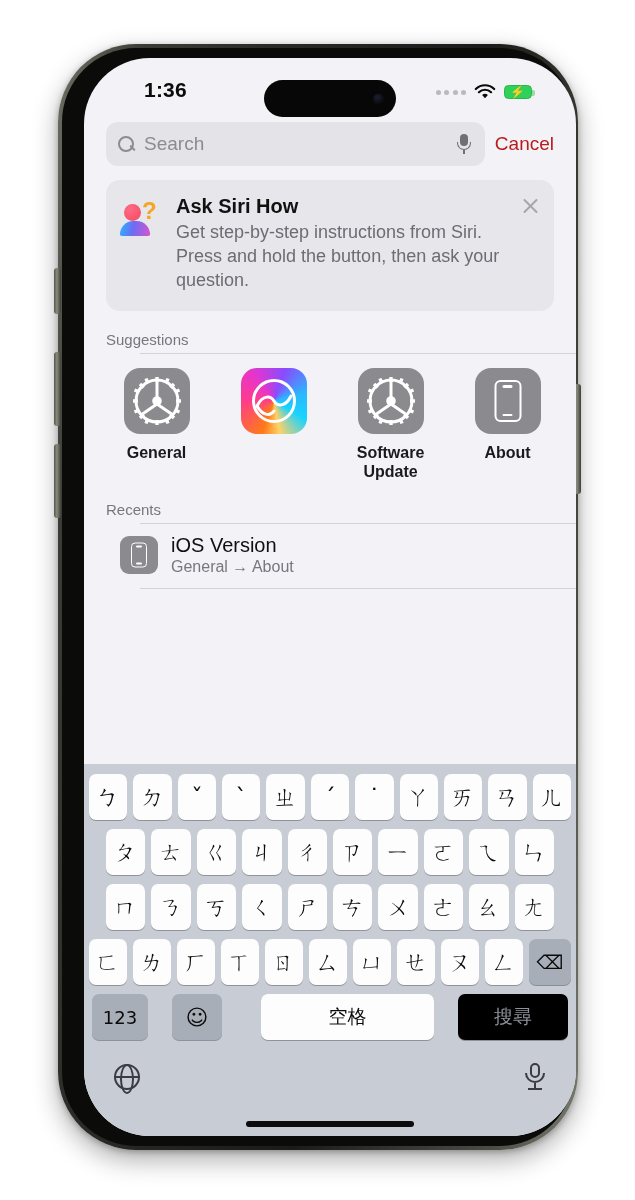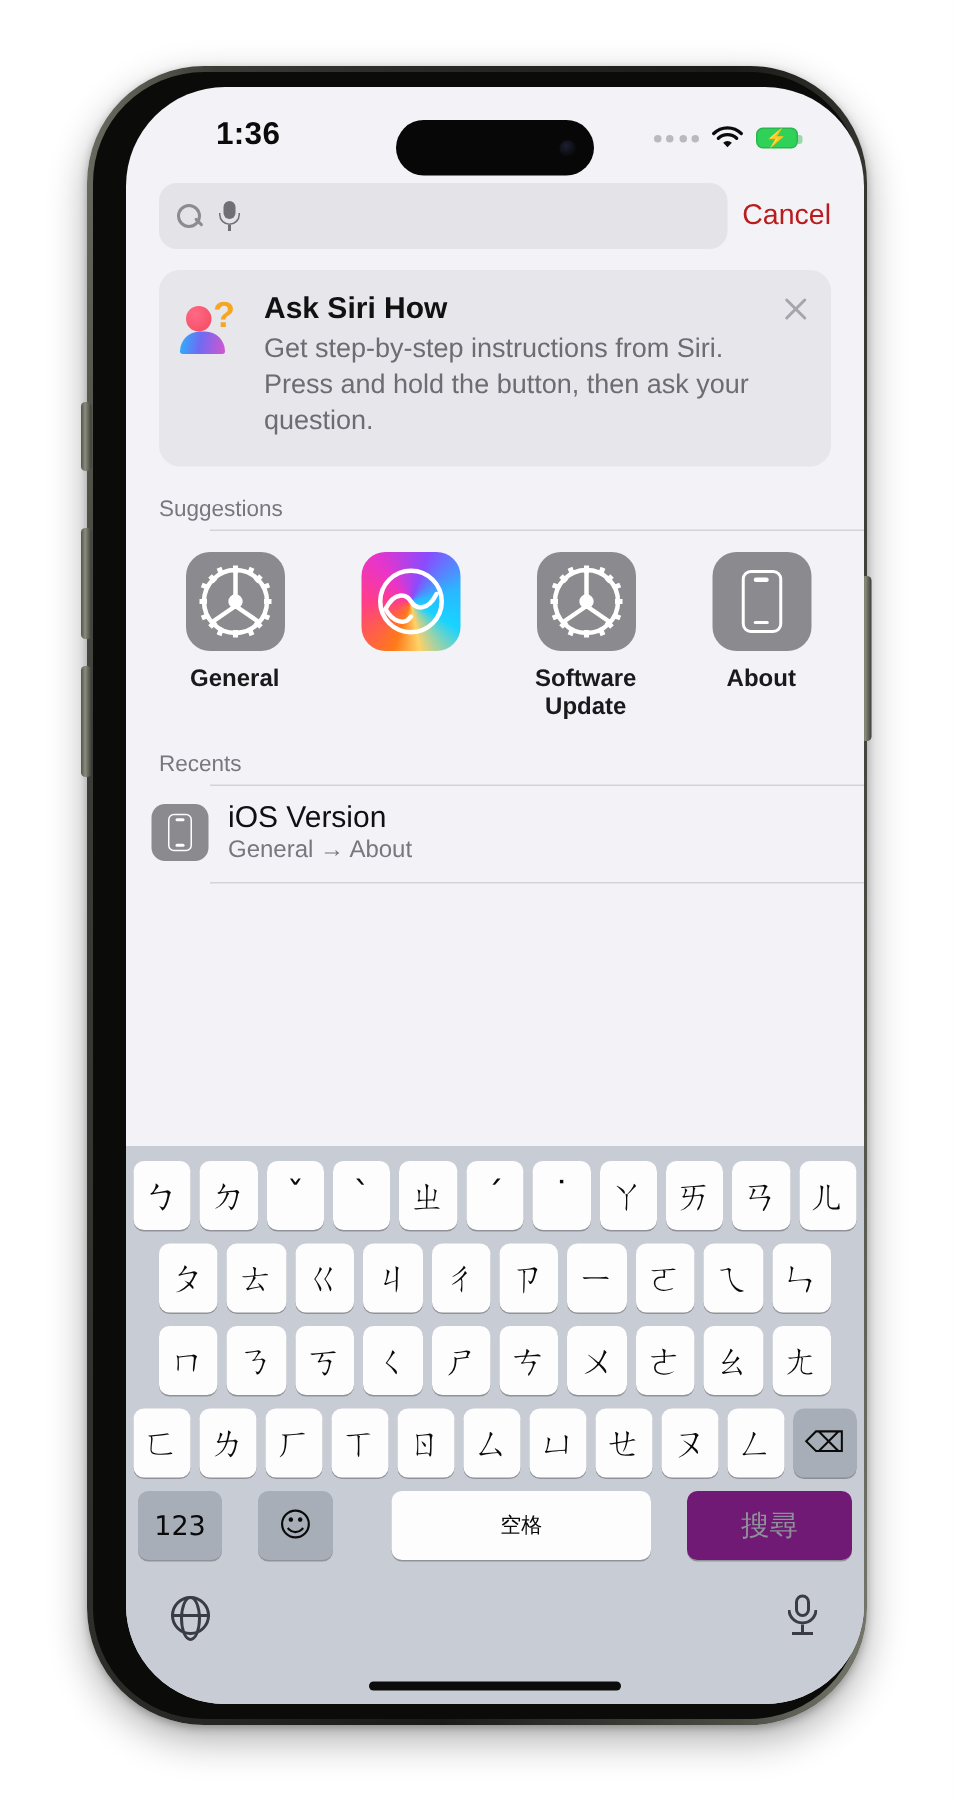--- a/index.html
+++ b/index.html
@@ -176,21 +176,21 @@
   .phone-glyph::before {
     content: ""; position: absolute; left: 50%; transform: translateX(-50%);
     top: 3.5px; width: 10px; height: 2.6px; border-radius: 2px; background: #fff;
   }
   .phone-glyph::after {
     content: ""; position: absolute; left: 50%; transform: translateX(-50%);
     bottom: 3.5px; width: 10px; height: 2.6px; border-radius: 2px; background: #fff;
   }
 
   
-  .recent-row { display: flex; align-items: center; gap: 13px; padding: 10px 22px 12px 17px; }
+  .recent-row { display: flex; align-items: center; gap: 13px; padding: 10px 22px 12px 36px; }
   .recent-icon { width: 38px; height: 38px; border-radius: 9px; background: #8a8a8f; position: relative; flex: 0 0 auto; }
   .recent-icon .phone-glyph { width: 16px; height: 25px; border-width: 1.8px; border-radius: 4px; }
   .recent-icon .phone-glyph::before,
   .recent-icon .phone-glyph::after { width: 6px; height: 1.8px; top: 2px; }
   .recent-icon .phone-glyph::after { top: auto; bottom: 2px; }
   .recent-title { font-size: 20px; color: #101012; line-height: 1.15; }
   .recent-sub { font-size: 16px; color: #77777d; margin-top: 1px; }
 
   
   .keyboard {
@@ -204,22 +204,22 @@
     font-size: 23px; color: #0a0a0a; box-shadow: 0 1px 0 rgba(0,0,0,.28);
     font-family: "DejaVu Sans", sans-serif;
   }
   .krow.r2, .krow.r3 { padding: 0 22px; }
   .krow.r4 { padding: 0 5px; }
   .key.dark { background: #a8aeb8; box-shadow: 0 1px 0 rgba(0,0,0,.3); }
   .key.bk { flex: 0 0 42px; font-size: 19px; }
   .krow.bottom { gap: 24px; padding: 0 8px; margin-top: 2px; }
   .key.k123 { flex: 0 0 56px; font-size: 18px; background: #a8aeb8; }
   .key.kemoji { flex: 0 0 50px; font-size: 22px; background: #a8aeb8; }
-  .key.kspace { flex: 1 1 auto; font-size: 14px; margin-left: 15px; }
-  .key.ksearch { flex: 0 0 110px; font-size: 19px; background: #701a75; color: #8e9199; }
+  .key.kspace { flex: 1 1 auto; font-size: 19px; margin-left: 15px; }
+  .key.ksearch { flex: 0 0 110px; font-size: 19px; background: #000000; color: #8e9199; }
   .kbbottom {
     display: flex; align-items: center; justify-content: space-between;
     padding: 14px 30px 0 30px;
   }
   .globe { width: 26px; height: 26px; border: 2px solid #3a3b44; border-radius: 50%; position: relative; }
   .globe::before {
     content: ""; position: absolute; left: 50%; top: -2px; transform: translateX(-50%);
     width: 10px; height: 26px; border: 2px solid #3a3b44; border-radius: 50%;
   }
   .globe::after {
@@ -276,20 +276,21 @@
         </svg>
         <span class="battery">
           <span class="bolt">⚡</span>
         </span>
       </div>
     </div>
 
     <div class="searchrow">
       <div class="searchfield">
         <span class="mag"></span>
+        <span class="search-ph">Search</span>
         <span class="mic-sm">
           <span class="cap"></span>
             <span class="arc"></span>
             <span class="stem"></span>
         </span>
       </div>
       <span class="cancel">Cancel</span>
     </div>
 
     <div class="siri-card">

